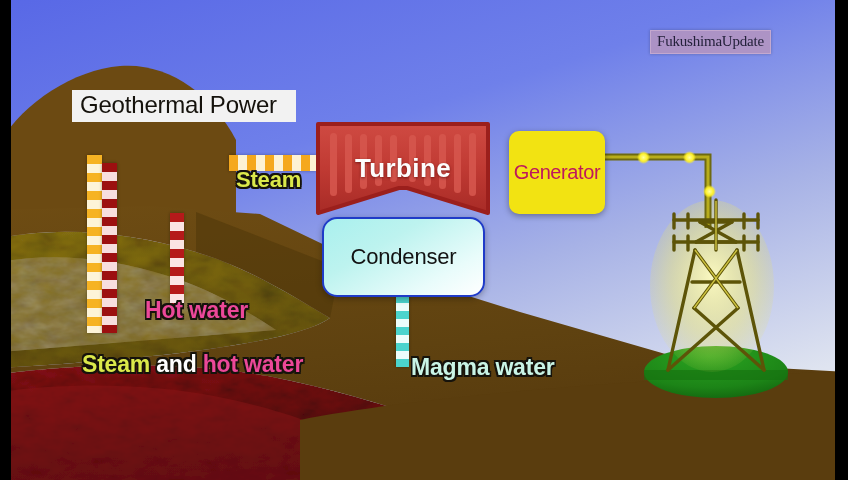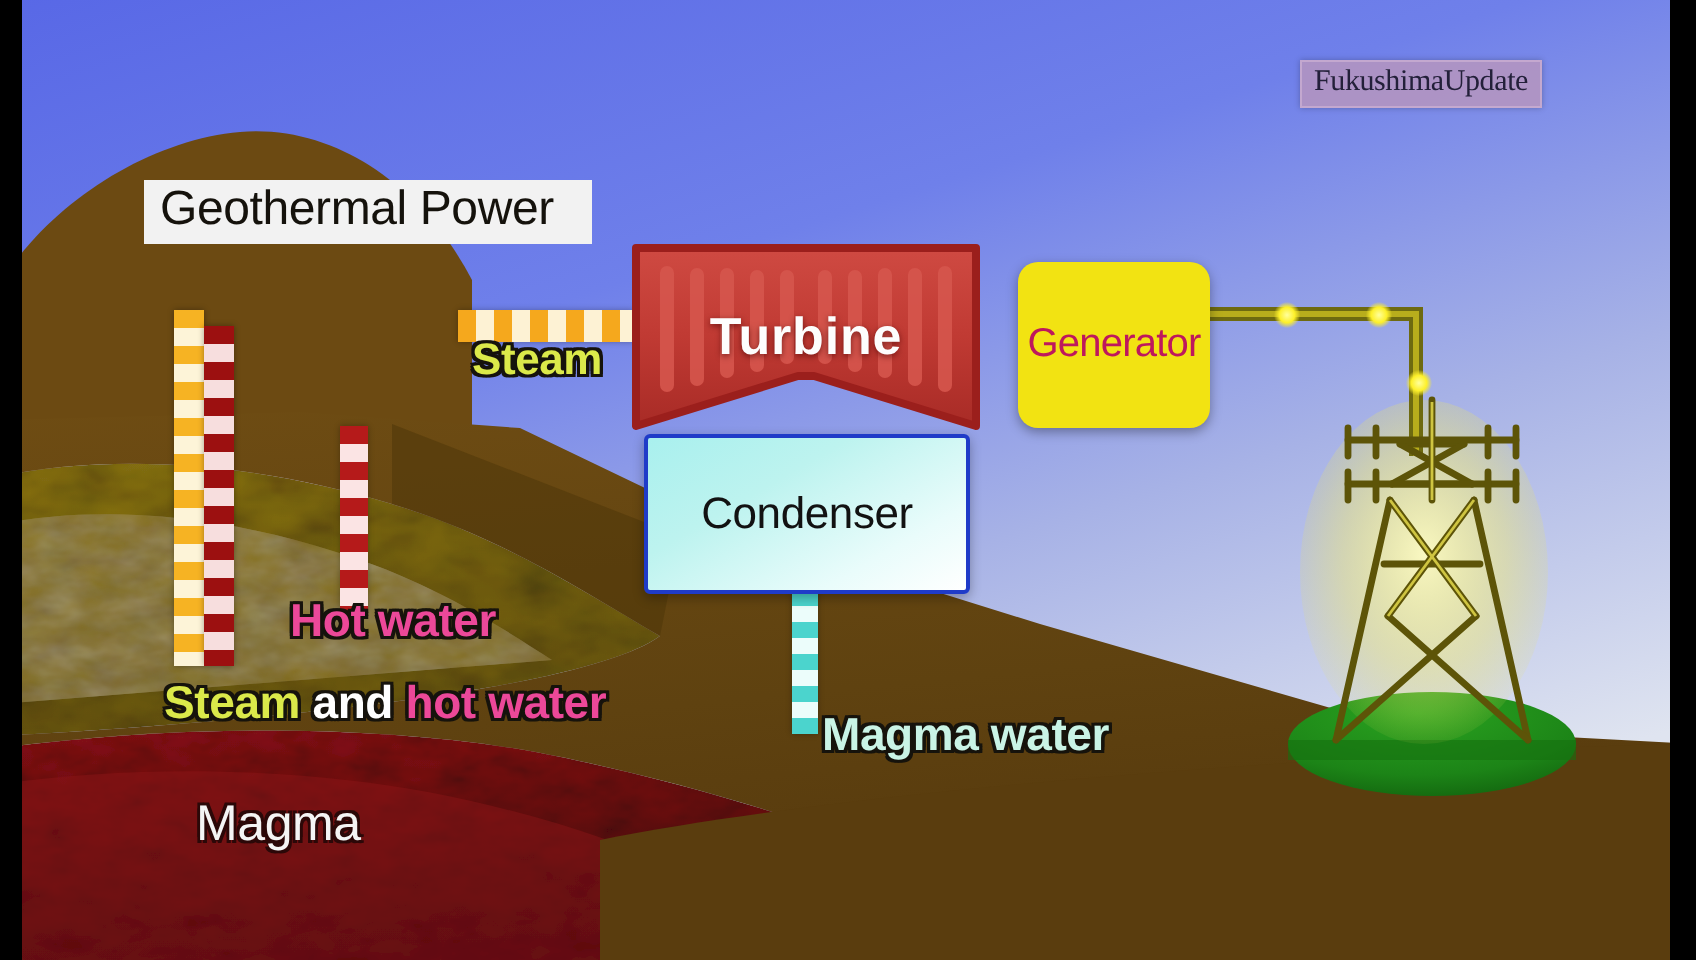--- a/index.html
+++ b/index.html
@@ -77,21 +77,21 @@
     font-size: 20px;
     color: #be185d;
     letter-spacing: -0.4px;
   }
 
   #condenser-box {
     left: 322px; top: 217px;
     width: 163px; height: 80px;
     background: linear-gradient(150deg, #a9f0ee 0%, #bdf3ef 35%, #e9fcfb 75%, #ffffff 100%);
     border: 2px solid #1f3bc8;
-    border-radius: 3px;
+    border-radius: 15px;
     box-shadow: 0 2px 6px rgba(0,0,0,0.3);
   }
   #condenser-box span {
     font-size: 22px;
     color: #121212;
     letter-spacing: -0.2px;
   }
 
   
   #turbine {
@@ -158,21 +158,21 @@
       -1.6px 0 0 #16130c, 1.6px 0 0 #16130c,
        0 -1.6px 0 #16130c, 0 1.6px 0 #16130c;
   }
   .c-steam   { color: #dbe94a; text-align: right; }
   .c-hot     { color: #ec4899; }
   .c-white   { color: #ffffff; }
   .c-cooled  { color: #c9f4e6; }
 
   #label-steam       { left: 236px; top: 167px; font-size: 22px; }
   #label-hot-water   { left: 145px; top: 297px; }
-  #label-mix         { left: 70px;  top: 338px; padding-left: 12px; }
+  #label-mix         { left: 70px;  top: 351px; padding-left: 12px; }
   #label-mix span    { font-weight: bold; }
   #label-cooled      { left: 411px; top: 354px; }
 
   #label-magma {
     position: absolute;
     left: 98px; top: 398px;
     font-size: 25px;
     color: #f4f4f4;
     z-index: 42;
     letter-spacing: -0.2px;
@@ -431,20 +431,19 @@
   <div class="flow-label c-steam" id="label-steam">Steam</div>
 
   <div class="flow-label c-hot" id="label-hot-water">Hot water</div>
 
   <div class="flow-label" id="label-mix">
     <span class="c-steam">Steam</span><span class="c-white"> and </span><span class="c-hot">hot water</span>
   </div>
 
   <div class="flow-label c-cooled" id="label-cooled">Magma water</div>
 
-  <div id="label-magma">Magma</div>
 
   <div id="watermark">FukushimaUpdate</div>
 
   <div class="letterbox left"></div>
   <div class="letterbox right"></div>
 
 </div>
 
 </body></html>

